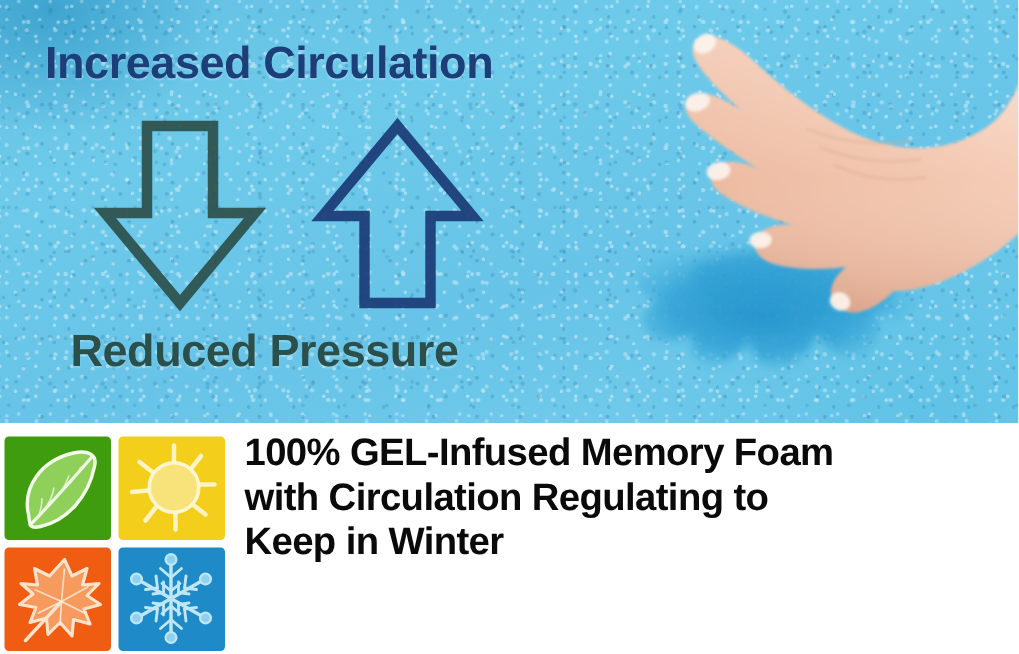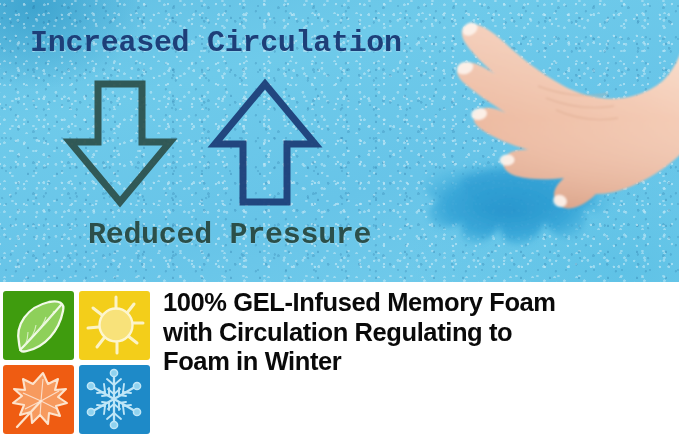--- a/index.html
+++ b/index.html
@@ -24,21 +24,20 @@
     position: absolute;
     left: 0;
     top: 0;
     width: 679px;
     height: 282px;
     overflow: hidden;
     background:
       radial-gradient(ellipse 160px 120px at 5% 2%, #3ea4cf 0%, rgba(62,164,207,0) 70%),
       radial-gradient(ellipse 300px 200px at 92% 96%, #5fc2e6 0%, rgba(95,194,230,0) 72%),
       linear-gradient(165deg, #63c0e4 0%, #6ecaea 28%, #67c4e8 62%, #74cdec 100%);
-    font-family: Liberation Mono, monospace;
   }
 
   
   .foam-speckle {
     position: absolute;
     inset: -10px;
     opacity: .55;
     background-image:
       radial-gradient(circle at 12% 18%, rgba(255,255,255,.75) 0 1px, transparent 1.4px),
       radial-gradient(circle at 31% 7%,  rgba(20,90,140,.42) 0 1px, transparent 1.5px),
@@ -76,21 +75,20 @@
   .label-reduced {
     position: absolute;
     left: 47px;
     top: 218px;
     font-size: 30px;
     font-weight: bold;
     letter-spacing: -0.3px;
     color: #2b4f4a;
     text-shadow: 0 1px 1px rgba(255,255,255,.22);
     white-space: nowrap;
-    margin-left: 41px;
   }
 
   
   .arrow {
     position: absolute;
   }
 
   
   .hand-layer {
     position: absolute;
@@ -373,17 +371,17 @@
             <circle cx="58" cy="21" r="3.6"></circle>
             <circle cx="12" cy="47" r="3.6"></circle>
           </g>
         </svg>
       </div>
     </div>
 
     <div class="caption">
       <span class="caption-line">100% GEL-Infused Memory Foam</span>
       <span class="caption-line">with Circulation Regulating to</span>
-      <span class="caption-line">Foam in Winter</span>
+      <span class="caption-line">Keep in Winter</span>
     </div>
   </div>
 
 </div>
 
 </body></html>

